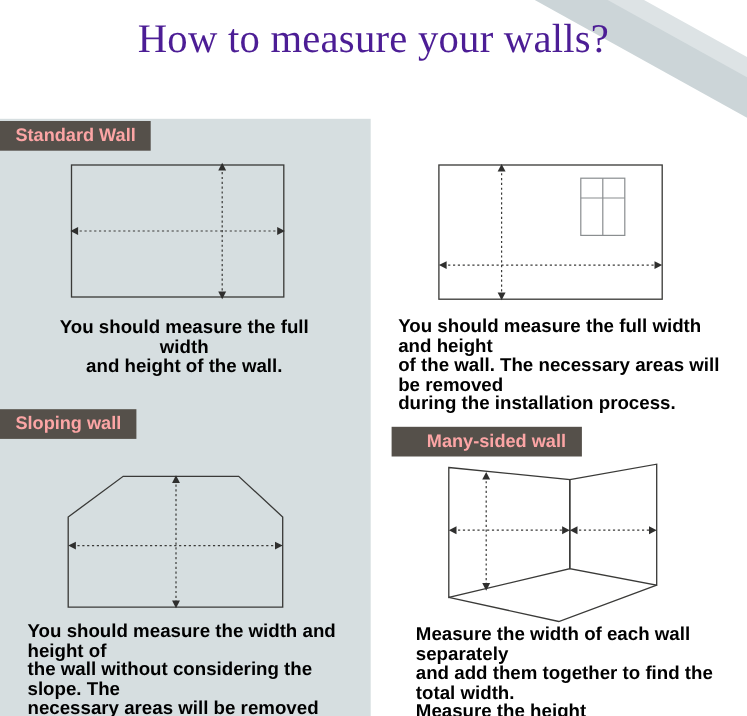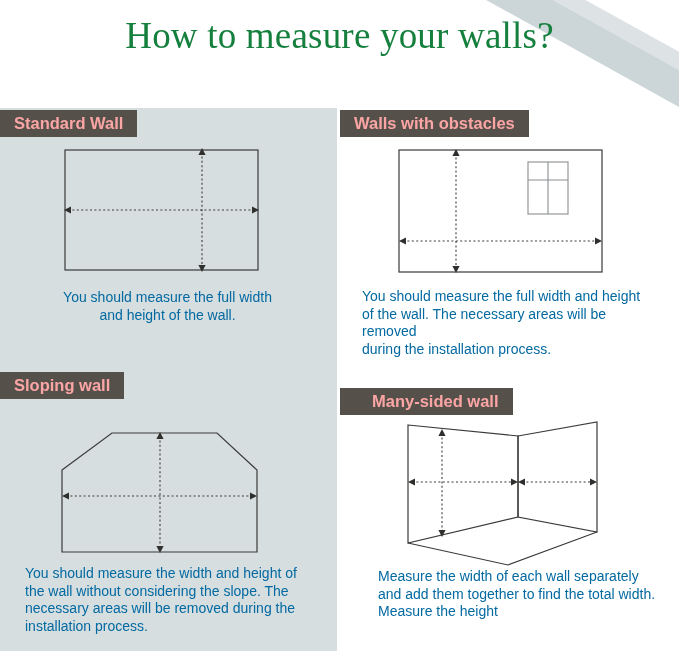--- a/index.html
+++ b/index.html
@@ -40,21 +40,21 @@
 
   
   .title {
     position: absolute;
     top: 14px;
     left: 0;
     width: 679px;
     text-align: center;
     font-family: "Liberation Serif", serif;
     font-size: 37px;
-    color: #15803d;
+    color: #4c1d95;
     letter-spacing: 0.2px;
     white-space: nowrap;
   }
 
   
   .left-panel {
     position: absolute;
     left: 0;
     top: 108px;
     width: 337px;
@@ -71,29 +71,30 @@
     font-size: 16.5px;
     font-weight: bold;
     line-height: 27px;
     padding: 0 14px 0 14px;
     box-sizing: border-box;
     white-space: nowrap;
   }
   .banner.b-std   { left: 0px;   top: 110px; }
   .banner.b-obs   { left: 340px; top: 110px; }
   .banner.b-slope { left: 0px;   top: 372px; }
-  .banner.b-many  { left: 340px; top: 388px; padding-left: 32px; }
+  .banner.b-many  { left: 356px; top: 388px; padding-left: 32px; }
 
   
   .caption {
     position: absolute;
-    font-size: 14px;
+    font-size: 17px;
     line-height: 17.5px;
-    color: #0369a1;
+    color: #000000;
     white-space: pre-line;
+    font-weight: bold;
   }
   .cap-std   { left: 30px;  top: 289px; width: 275px; text-align: center; }
   .cap-obs   { left: 362px; top: 288px; width: 300px; text-align: left; }
   .cap-slope { left: 25px;  top: 565px; width: 290px; text-align: left; }
   .cap-many  { left: 378px; top: 568px; width: 290px; text-align: left; }
 
   
   .fig { position: absolute; }
   .fig-std   { left: 40px;  top: 140px; }
   .fig-obs   { left: 385px; top: 142px; }
@@ -131,21 +132,20 @@
 
       <line x1="28" y1="70" x2="215" y2="70" class="dimline"></line>
       <polygon class="arrowfill" points="24,70 31,66.4 31,73.6"></polygon>
       <polygon class="arrowfill" points="219,70 212,66.4 212,73.6"></polygon>
     </svg>
   </div>
 
   <div class="caption cap-std">You should measure the full width
 and height of the wall.</div>
 
-  <div class="banner b-obs">Walls with obstacles</div>
 
   <div class="fig fig-obs">
     <svg width="225" height="140" viewBox="0 0 225 140">
 
       <rect x="14" y="8" width="203" height="122" class="wallstroke"></rect>
 
       <g>
         <rect x="143" y="20" width="40" height="52" class="wallstroke-lt"></rect>
         <line x1="163" y1="20" x2="163" y2="72" class="wallstroke-lt"></line>
         <line x1="143" y1="38" x2="183" y2="38" class="wallstroke-lt"></line>

